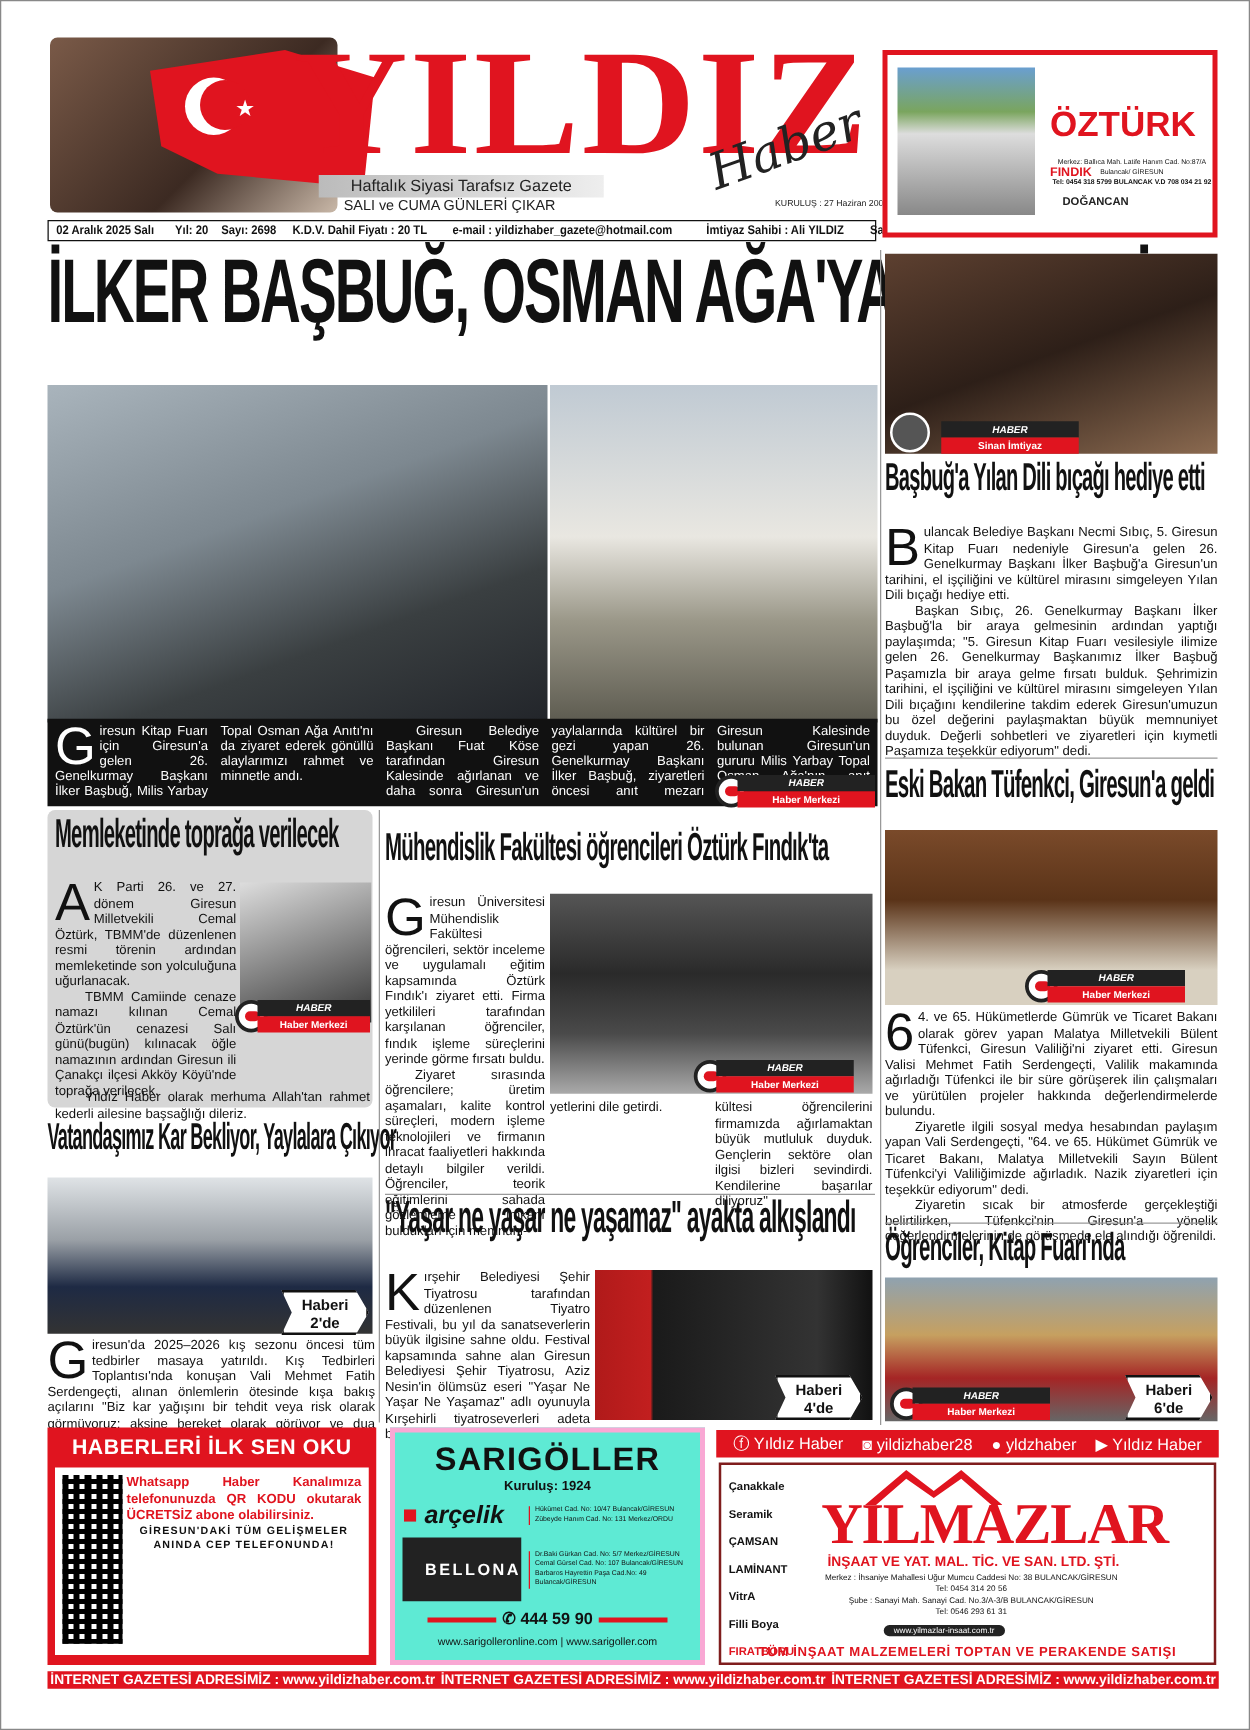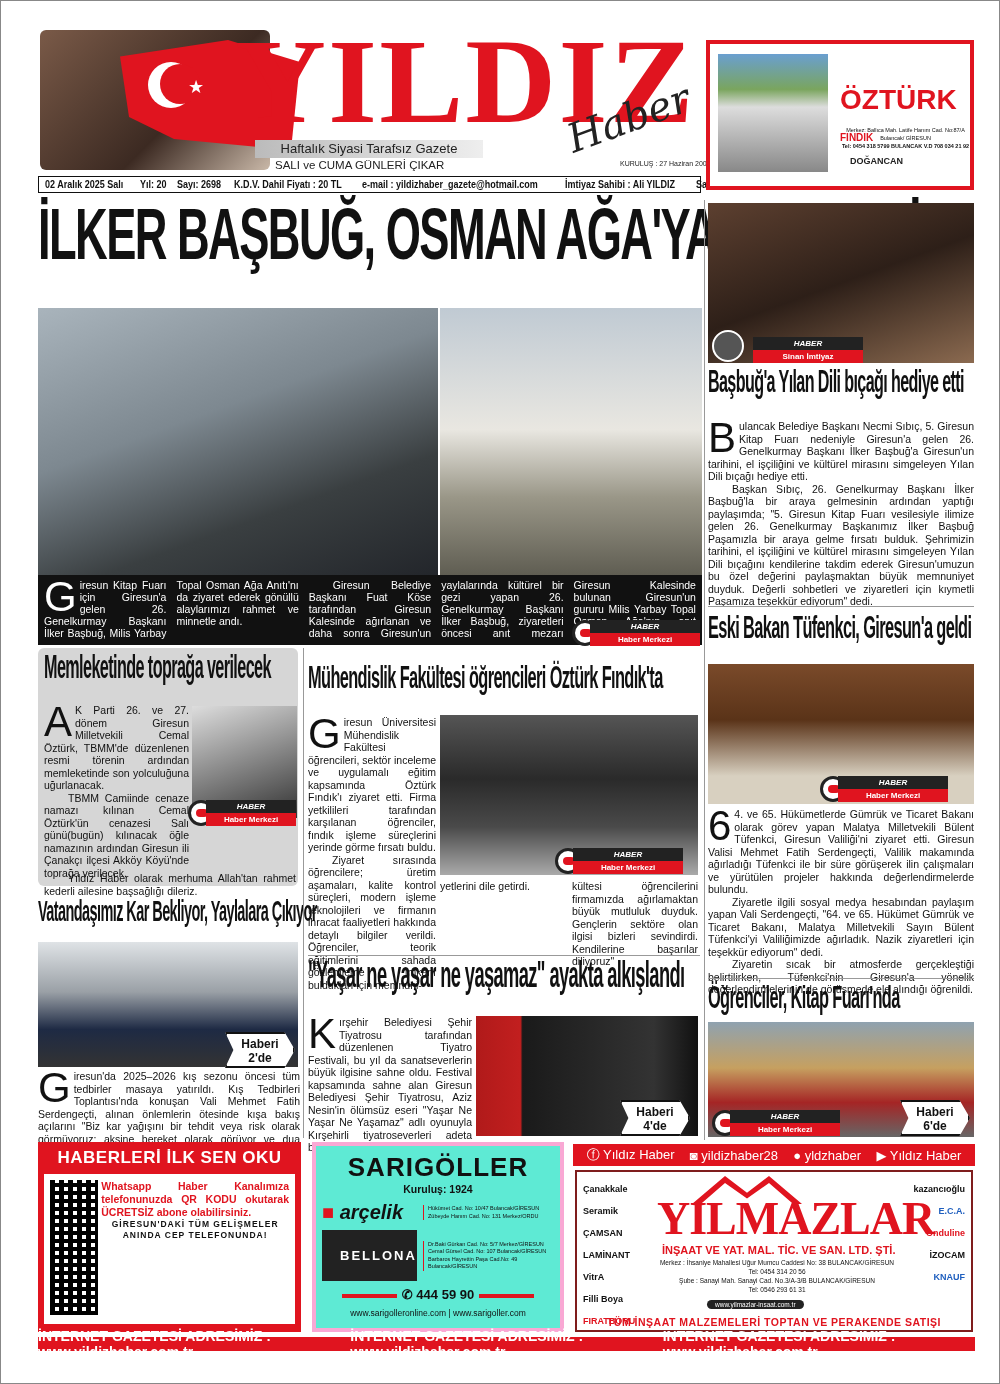--- a/index.html
+++ b/index.html
@@ -93,21 +93,21 @@
 .ad-yil{left:575px;top:1170px;width:398px;height:162px;border:2px solid #7f1d1d;background:#fff}
 .yil-title{position:absolute;left:80px;top:20px;font-family:"Liberation Serif",serif;font-size:46px;color:#e0141f;font-weight:bold;letter-spacing:-1px}
 .yil-roof{position:absolute;left:115px;top:4px;width:110px;height:28px;background:#e0141f;clip-path:polygon(0 100%,30% 0,50% 60%,70% 0,100% 100%,92% 100%,70% 25%,50% 80%,30% 25%,8% 100%)}
 .yil-sub{position:absolute;left:85px;top:72px;width:230px;font-size:11px;font-weight:bold;color:#e0141f;text-align:center;white-space:nowrap}
 .yil-addr{position:absolute;left:75px;top:86px;width:250px;font-size:6.5px;line-height:9px;text-align:center}
 .yil-web{position:absolute;left:130px;top:128px;background:#222;color:#fff;font-size:6.5px;padding:1px 8px;border-radius:8px}
 .yil-bottom{position:absolute;left:0;bottom:2px;width:100%;font-size:10.5px;color:#e0141f;font-weight:bold;text-align:center;letter-spacing:.5px}
 .yil-left,.yil-right{position:absolute;top:6px;font-size:9px;font-weight:bold;line-height:22px}
 .yil-left{left:6px;width:65px}
 .yil-right{right:6px;width:72px;text-align:right}
-.footer{left:38px;top:1337px;width:937px;height:14px;background:#e0141f;color:#fff;font-size:14px;font-weight:bold;display:flex;justify-content:space-around;align-items:center}
+.footer{left:38px;top:1337px;width:937px;height:14px;background:#e0141f;color:#fff;font-size:11px;font-weight:bold;display:flex;justify-content:space-around;align-items:center}
 .vline{position:absolute;background:#999;width:1px}
 .hline{position:absolute;background:#999;height:1px}
 </style>
 </head>
 <body>
 
 <div class="frame"></div>
 
 <div class="abs mast-photo"></div>
 <div class="abs mast-flag"></div>
@@ -291,27 +291,20 @@
   <div class="yil-roof"></div>
   <div class="yil-title">YILMAZLAR</div>
   <div class="yil-sub">İNŞAAT VE YAT. MAL. TİC. VE SAN. LTD. ŞTİ.</div>
   <div class="yil-addr">
     <div>Merkez : İhsaniye Mahallesi Uğur Mumcu Caddesi No: 38 BULANCAK/GİRESUN</div>
     <div>Tel: 0454 314 20 56</div>
     <div>Şube : Sanayi Mah. Sanayi Cad. No.3/A-3/B BULANCAK/GİRESUN</div>
     <div>Tel: 0546 293 61 31</div>
   </div>
   <div class="yil-web">www.yilmazlar-insaat.com.tr</div>
-  <div class="yil-right">
-    <div>kazancıoğlu</div>
-    <div style="color:#1f5fbf">E.C.A.</div>
-    <div style="color:#e0141f">Onduline</div>
-    <div>İZOCAM</div>
-    <div style="color:#1f5fbf">KNAUF</div>
-  </div>
   <div class="yil-bottom">TÜM İNŞAAT MALZEMELERİ TOPTAN VE PERAKENDE SATIŞI</div>
 </div>
 
 <div class="abs footer">
   <span>İNTERNET GAZETESİ ADRESİMİZ : www.yildizhaber.com.tr</span>
   <span>İNTERNET GAZETESİ ADRESİMİZ : www.yildizhaber.com.tr</span>
   <span>İNTERNET GAZETESİ ADRESİMİZ : www.yildizhaber.com.tr</span>
 </div>
 
 </body></html>

